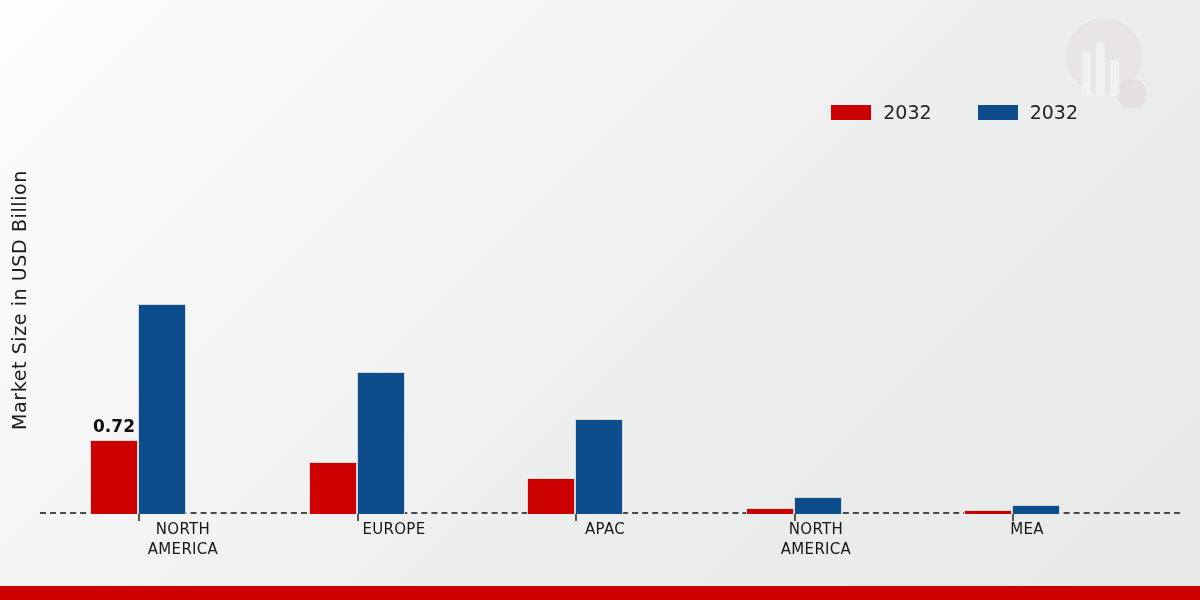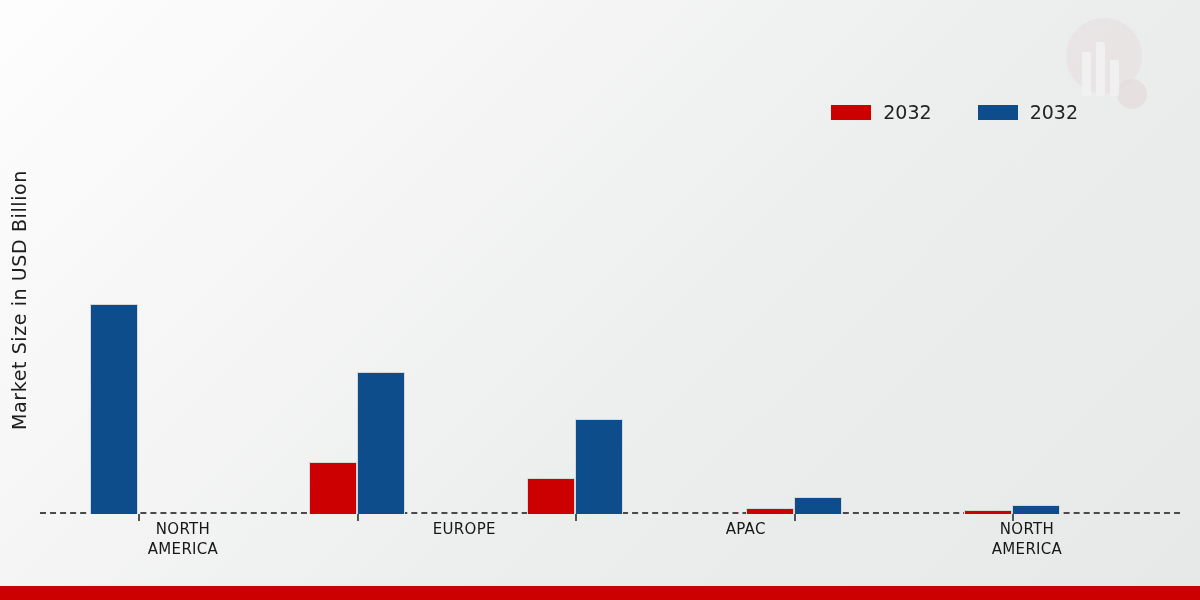--- a/index.html
+++ b/index.html
@@ -230,20 +230,23 @@
   <div class="y-axis-title">
     <span>Market Size in USD Billion</span>
   </div>
 
   <div class="plot-area">
     <div class="baseline"></div>
 
     <div class="groups">
 
       <div class="bar-group">
+        <div class="bar series-2023" style="height:74px">
+          <span class="bar-value-label">0.72</span>
+        </div>
         <div class="bar series-2032" style="height:210px"></div>
         <span class="tick" style="left:48px"></span>
       </div>
 
       <div class="bar-group">
         <div class="bar series-2023" style="height:52px"></div>
         <div class="bar series-2032" style="height:142px"></div>
         <span class="tick" style="left:48px"></span>
       </div>
 
@@ -276,17 +279,20 @@
     <div class="cat-label">
       <span>EUROPE</span>
     </div>
     <div class="cat-label">
       <span>APAC</span>
     </div>
     <div class="cat-label">
       <span>NORTH</span>
       <span class="l2">AMERICA</span>
     </div>
+    <div class="cat-label">
+      <span>MEA</span>
+    </div>
   </div>
 
   <div class="footer-bar"></div>
 
 </div>
 
 </body></html>

